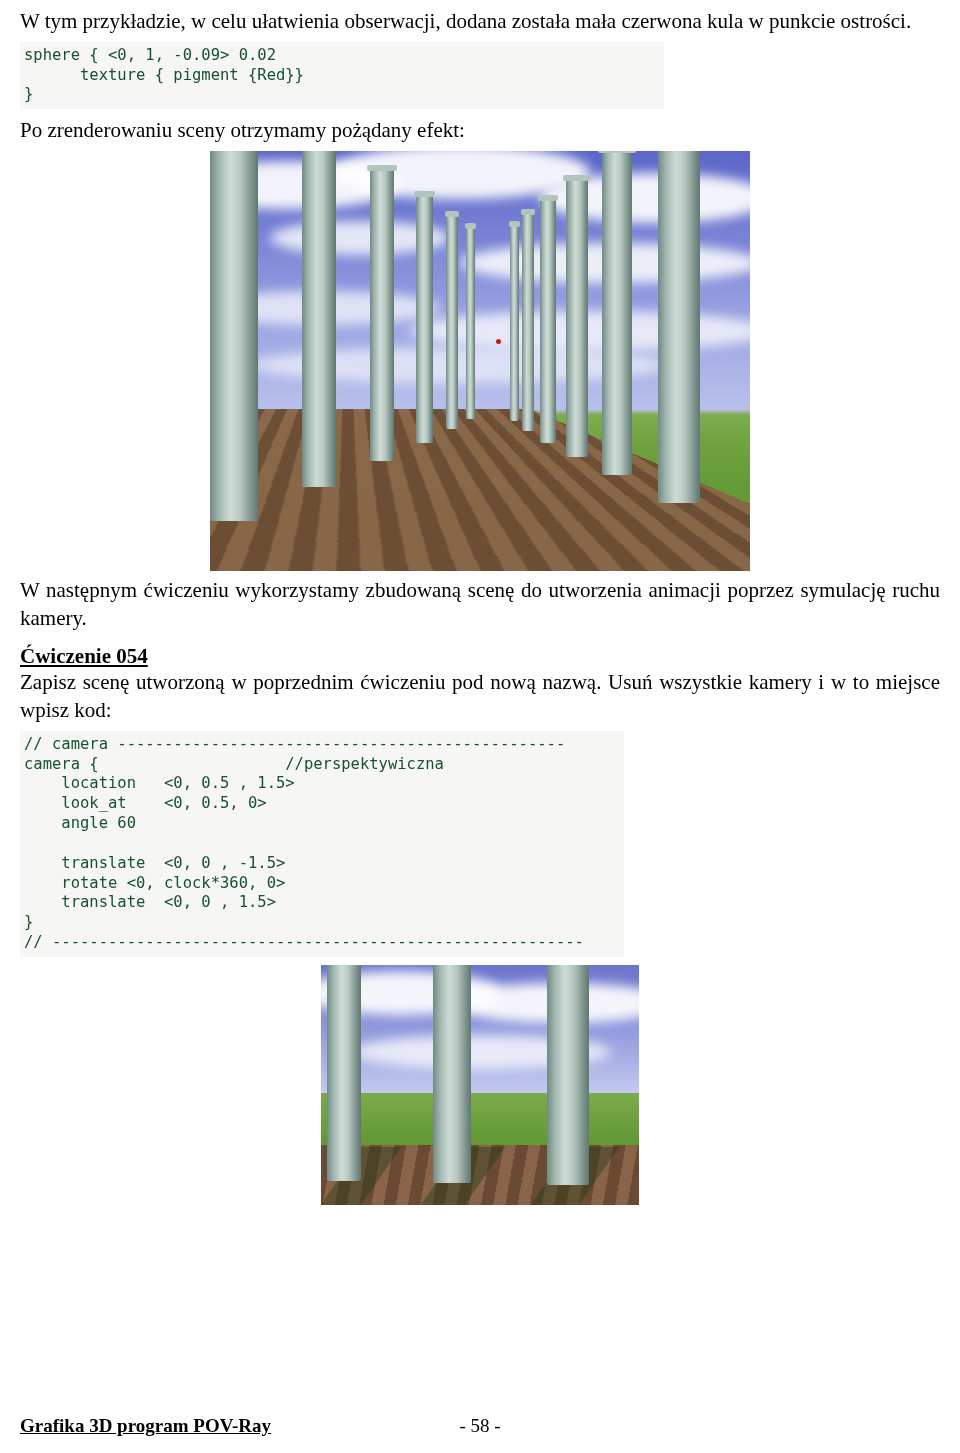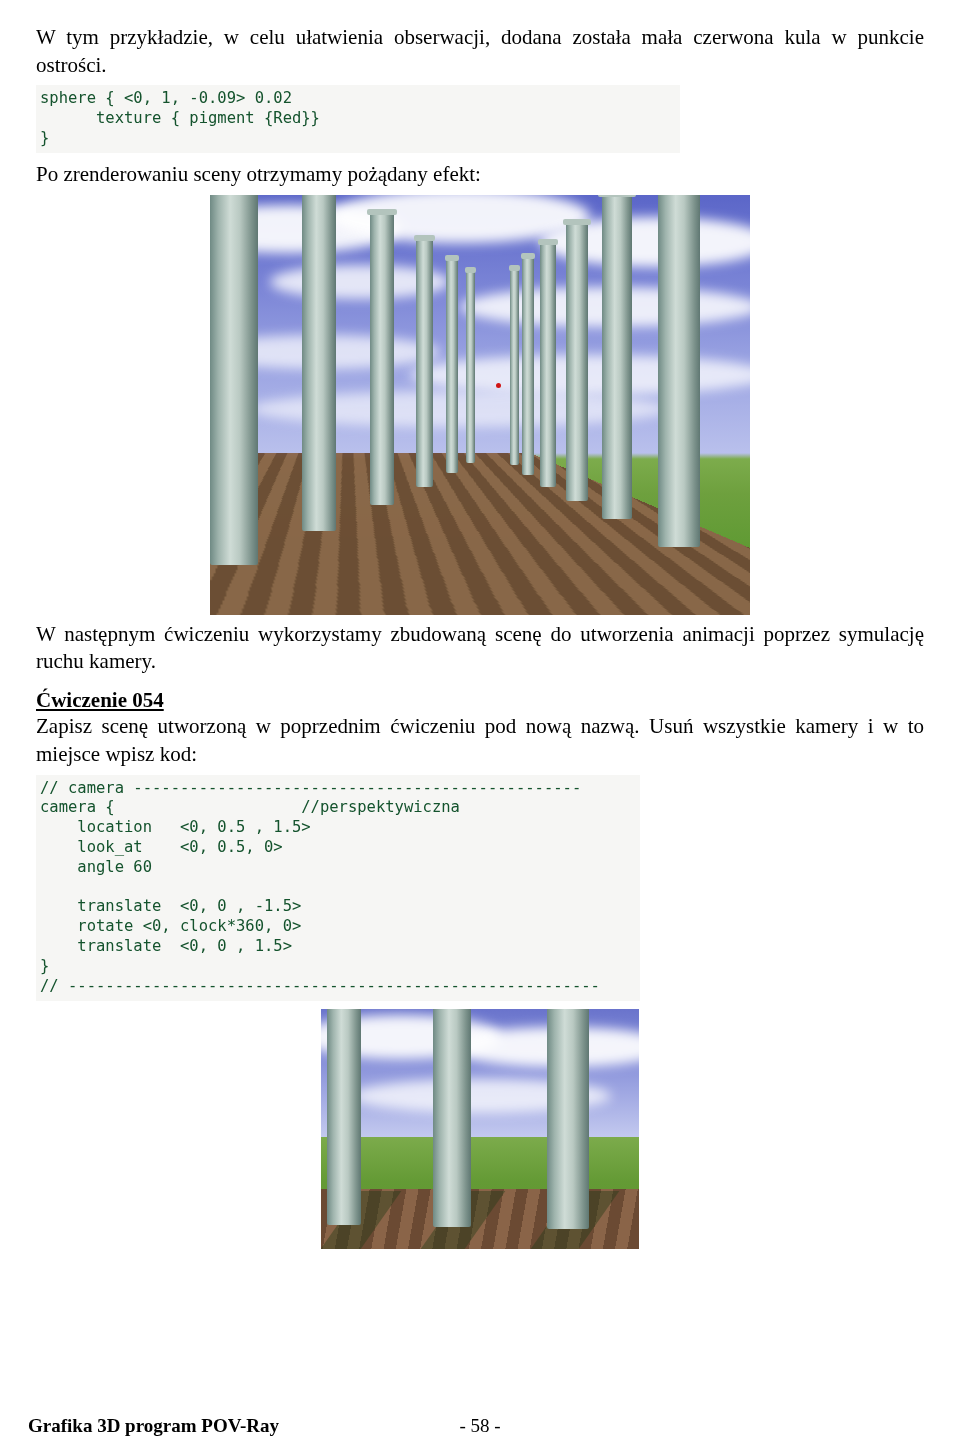--- a/index.html
+++ b/index.html
@@ -12,21 +12,21 @@
     height: 1453px;
     font-family: "Liberation Serif", serif;
     color: #000000;
     position: relative;
     overflow: hidden;
   }
   .page {
     position: relative;
     width: 960px;
     height: 1453px;
-    padding: 16px;
+    padding: 0;
     box-sizing: border-box;
   }
   .content {
     padding: 8px 20px 0 20px;
   }
   p.para {
     font-size: 21px;
     line-height: 1.32;
     margin: 0 0 2px 0;
     text-align: justify;
@@ -162,22 +162,23 @@
   
   .footer {
     position: absolute;
     left: 20px;
     right: 20px;
     bottom: 16px;
     font-size: 19px;
   }
   .footer .fleft {
     position: absolute;
-    left: 8px; bottom: 0;
+    left: 0; bottom: 0;
     font-weight: bold;
+    text-decoration: underline;
   }
   .footer .fcenter {
     position: absolute;
     left: 0; right: 0;
     bottom: 0;
     text-align: center;
   }
   .ex-title {
     font-weight: bold;
     text-decoration: underline;

